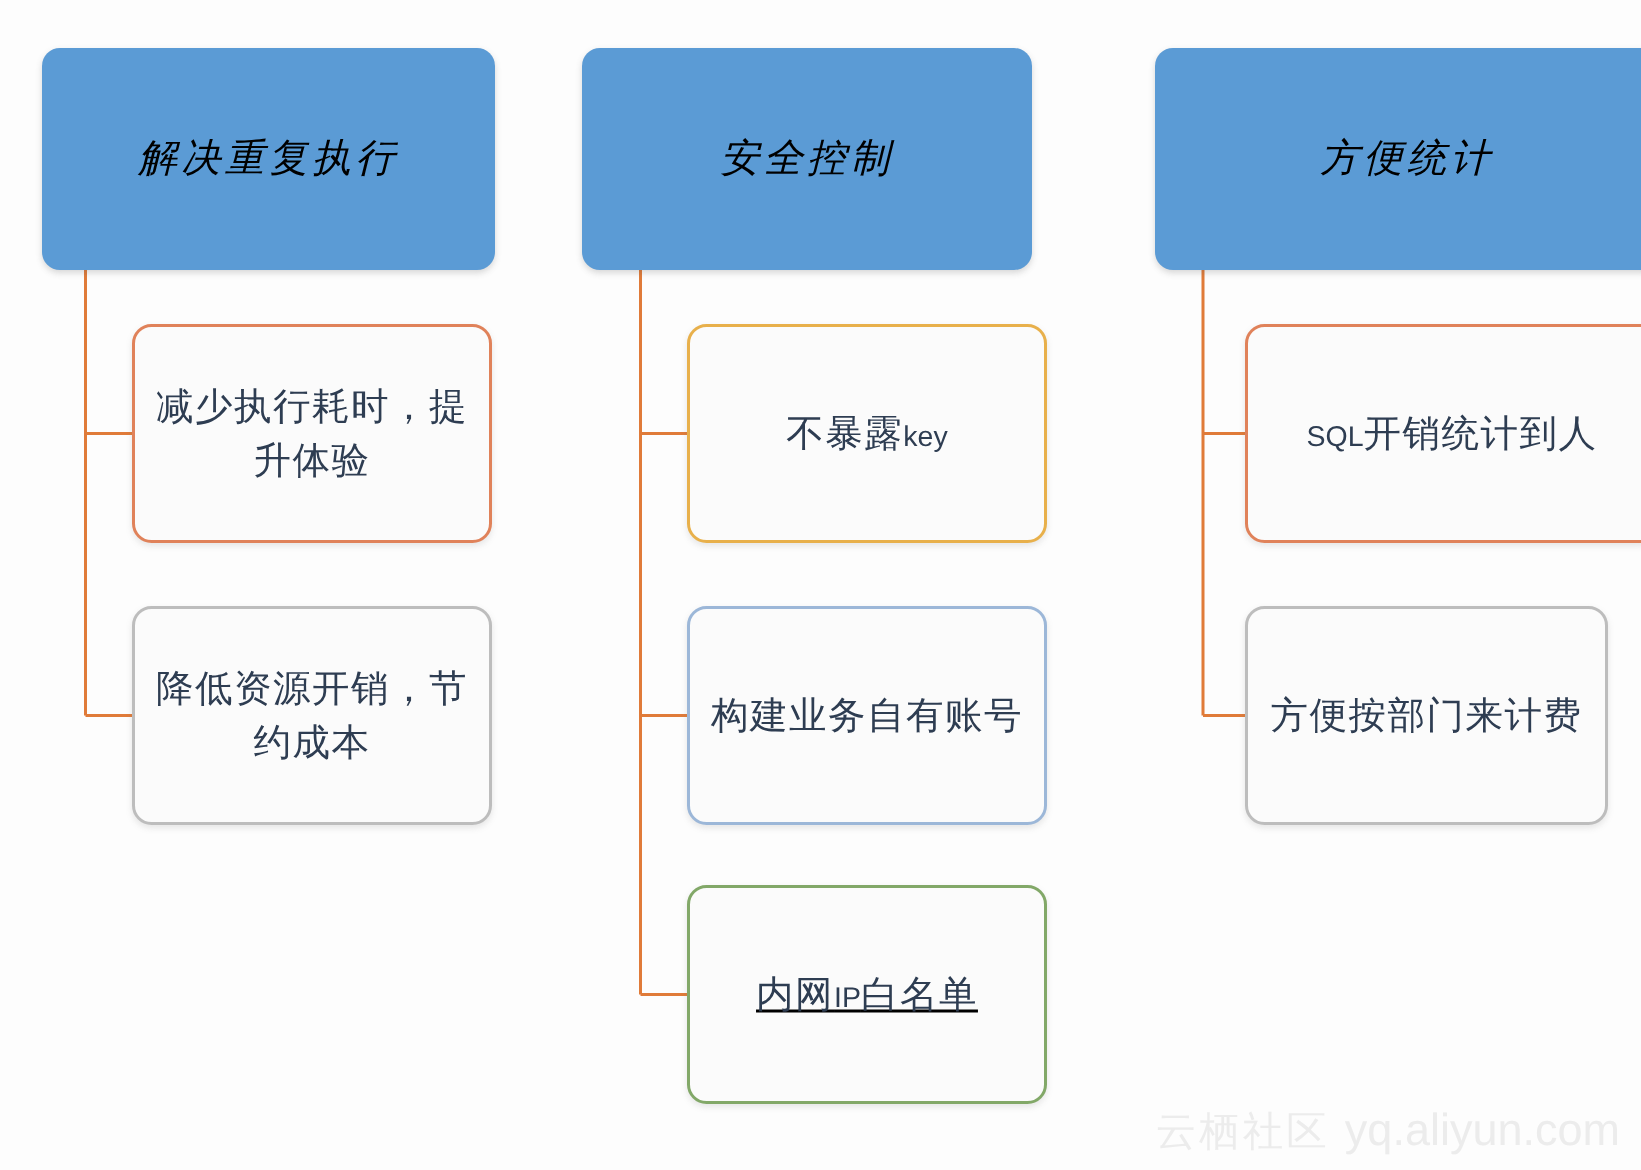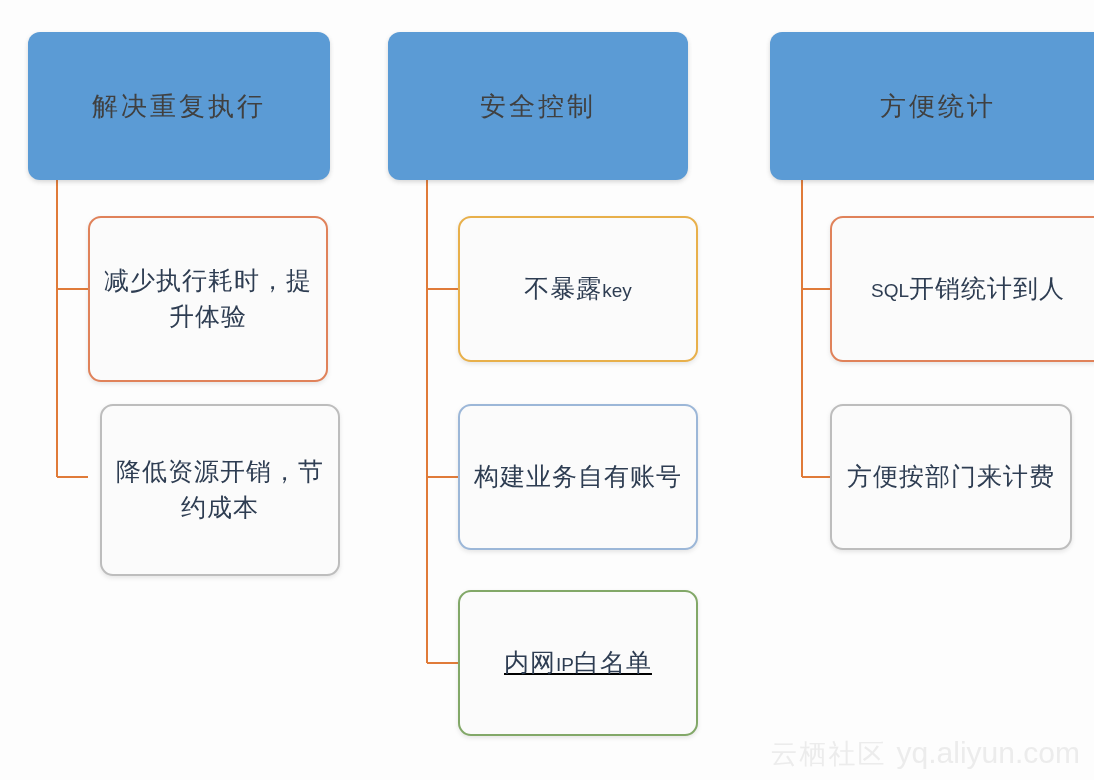--- a/index.html
+++ b/index.html
@@ -33,26 +33,27 @@
     position: absolute;
     border-radius: 12px;
     background: #5b9bd5;
     box-shadow: 0 2px 4px rgba(80,80,80,0.22);
     display: flex;
     align-items: center;
     justify-content: center;
     box-sizing: border-box;
   }
   .root-label {
-    color: #404040;
+    color: #000000;
     font-size: 26px;
     letter-spacing: 3px;
     text-align: right;
     line-height: 1.25;
     font-family: "DejaVu Serif", "Liberation Serif", serif;
+    font-style: italic;
   }
   
   .child-box {
     position: absolute;
     border-radius: 13px;
     background: #fbfbfb;
     border: 2px solid #bdbdbd;
     box-shadow: 0 2px 4px rgba(120,120,120,0.18);
     display: flex;
     align-items: center;
@@ -110,24 +111,24 @@
       <path d="M 427 477 L 458 477" stroke="#e07b39" stroke-width="2" fill="none"></path>
       <path d="M 427 663 L 458 663" stroke="#e07b39" stroke-width="2" fill="none"></path>
       <path d="M 802 180 L 802 477" stroke="#e07b39" stroke-width="2" fill="none"></path>
       <path d="M 802 289 L 830 289" stroke="#e07b39" stroke-width="2" fill="none"></path>
       <path d="M 802 477 L 830 477" stroke="#e07b39" stroke-width="2" fill="none"></path>
     </svg>
 
   <div class="root-box" style="left: 28px; top: 32px; width: 302px; height: 148px;">
     <div class="root-label">解决重复执行</div>
   </div>
-  <div class="child-box" style="left: 88px; top: 216px; width: 240px; height: 166px; border-color: rgb(224, 130, 90); justify-content: flex-end;">
+  <div class="child-box" style="left: 88px; top: 216px; width: 240px; height: 146px; border-color: rgb(224, 130, 90); justify-content: flex-end;">
     <div class="child-label"><span>减少执行耗时，提升体验</span></div>
   </div>
-  <div class="child-box" style="left: 100px; top: 404px; width: 240px; height: 172px; border-color: rgb(189, 189, 189);">
+  <div class="child-box" style="left: 88px; top: 404px; width: 240px; height: 146px; border-color: rgb(189, 189, 189);">
     <div class="child-label"><span>降低资源开销，节约成本</span></div>
   </div>
 
   <div class="root-box" style="left: 388px; top: 32px; width: 300px; height: 148px;">
     <div class="root-label">安全控制</div>
   </div>
   <div class="child-box" style="left: 458px; top: 216px; width: 240px; height: 146px; border-color: rgb(232, 176, 75);">
     <div class="child-label"><span>不暴露</span><span class="latin">key</span></div>
   </div>
   <div class="child-box" style="left: 458px; top: 404px; width: 240px; height: 146px; border-color: rgb(156, 183, 216);">

